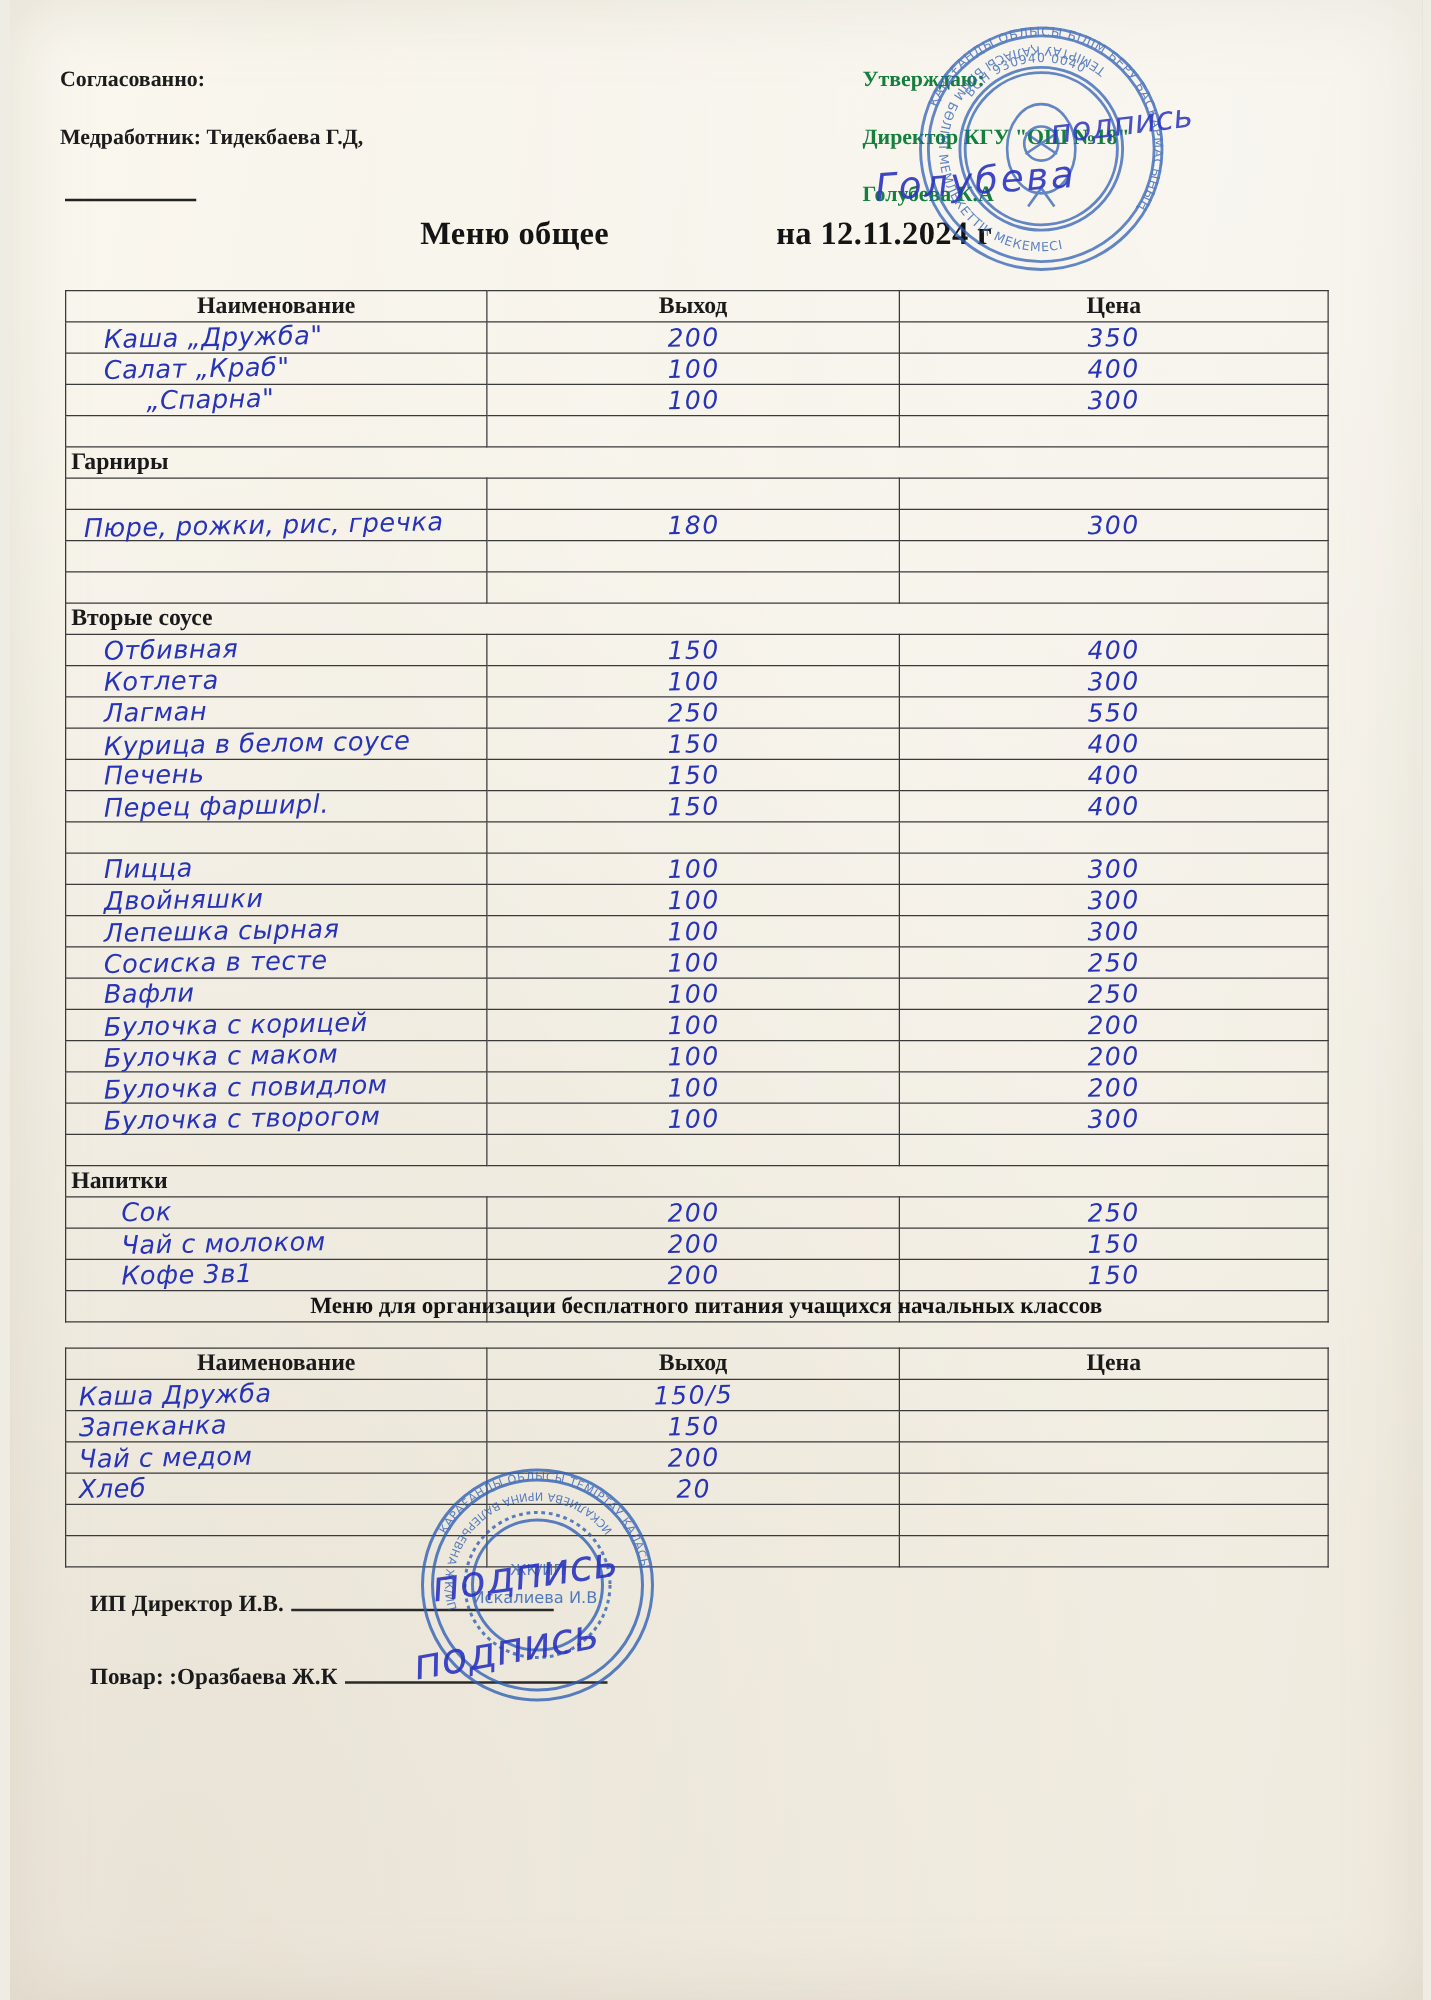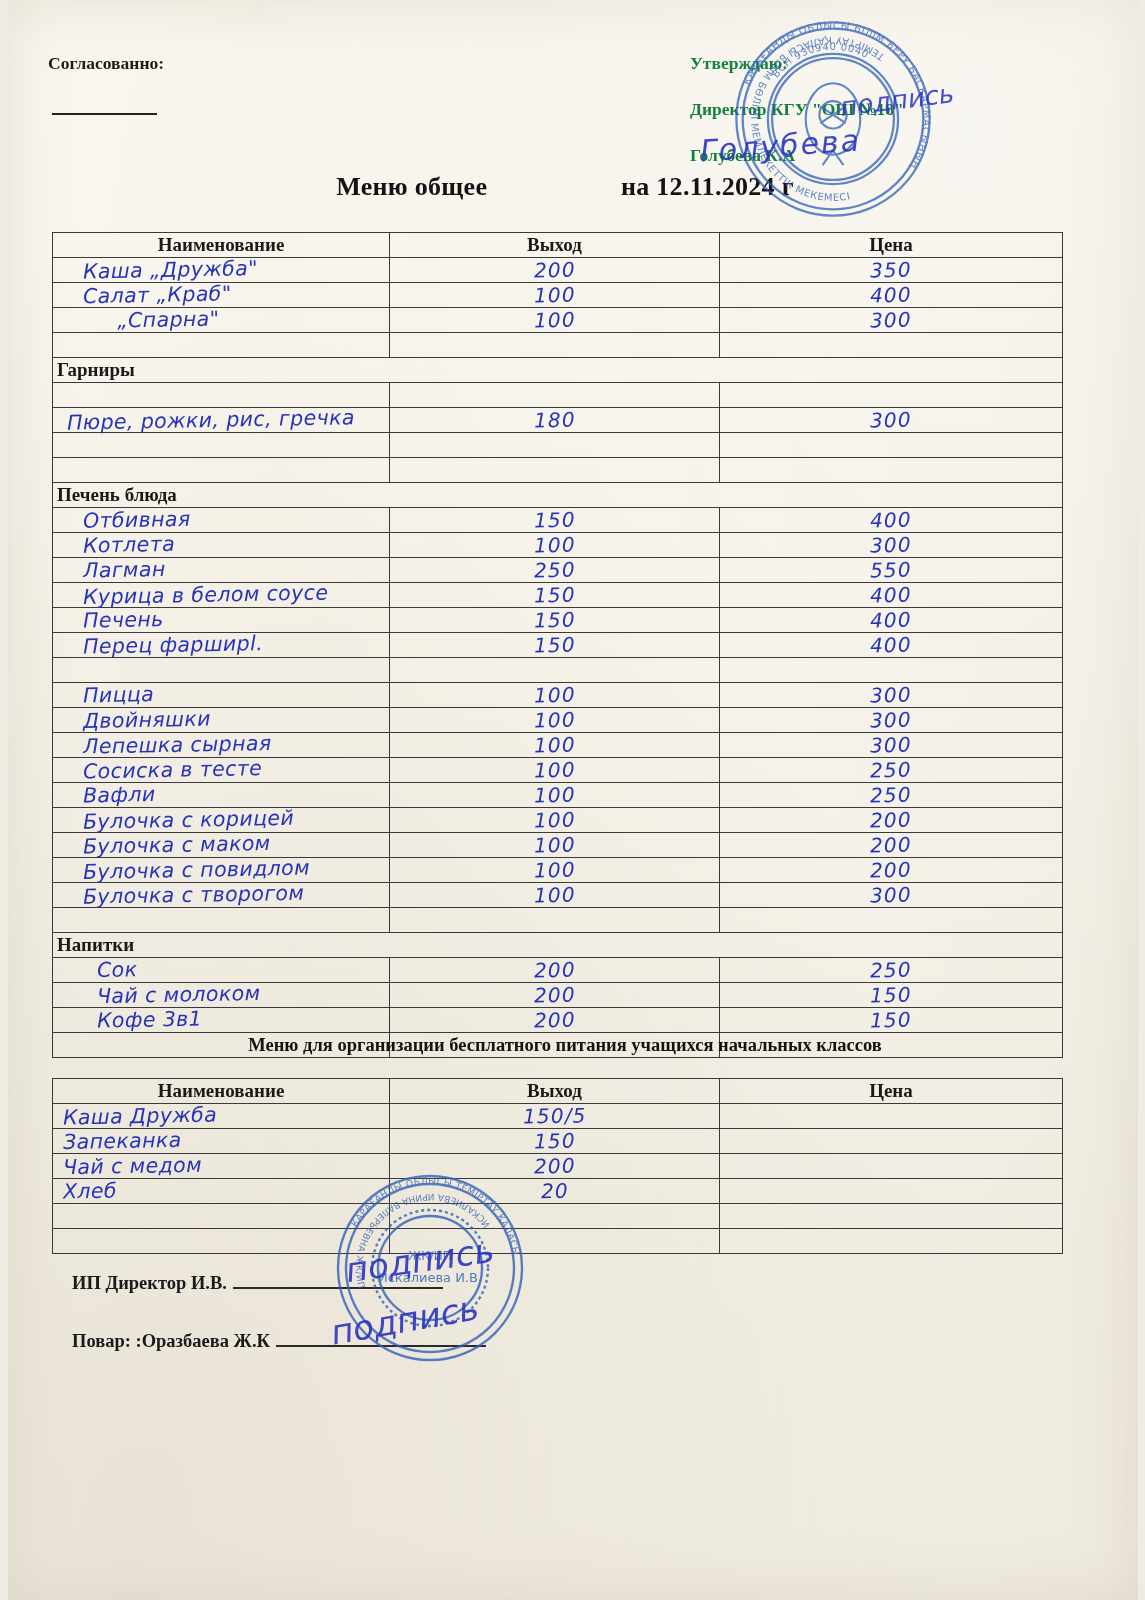--- a/index.html
+++ b/index.html
@@ -222,20 +222,21 @@
 </style>
 </head>
 <body>
 
 <div class="page">
   <div class="sheet"></div>
   <div class="content">
 
     <div class="hdr-left">
       <span class="line">Согласованно:</span>
+      <span class="line">Медработник: Тидекбаева  Г.Д,</span>
       <span class="line"><span class="hdr-underline"></span></span>
     </div>
 
     <div class="hdr-right">
       <span class="line">Утверждаю:</span>
       <span class="line">Директор КГУ "ОШ №18"</span>
       <span class="line">Голубева К.А</span>
     </div>
 
     <div class="doc-title">
@@ -297,21 +298,21 @@
             <td></td>
             <td></td>
           </tr>
         <tr>
           <td class="l"><span class="hand name"></span></td>
           <td class="c"><span class="hand num"></span></td>
           <td class="c"><span class="hand num"></span></td>
         </tr>
 
         <tr>
-          <td class="section" colspan="3">Печень блюда</td>
+          <td class="section" colspan="3">Вторые соусе</td>
         </tr>
 
         <tr>
           <td class="l"><span class="hand name">Отбивная</span></td>
           <td class="c"><span class="hand num">150</span></td>
           <td class="c"><span class="hand num">400</span></td>
         </tr>
         <tr>
           <td class="l"><span class="hand name">Котлета</span></td>
           <td class="c"><span class="hand num">100</span></td>

